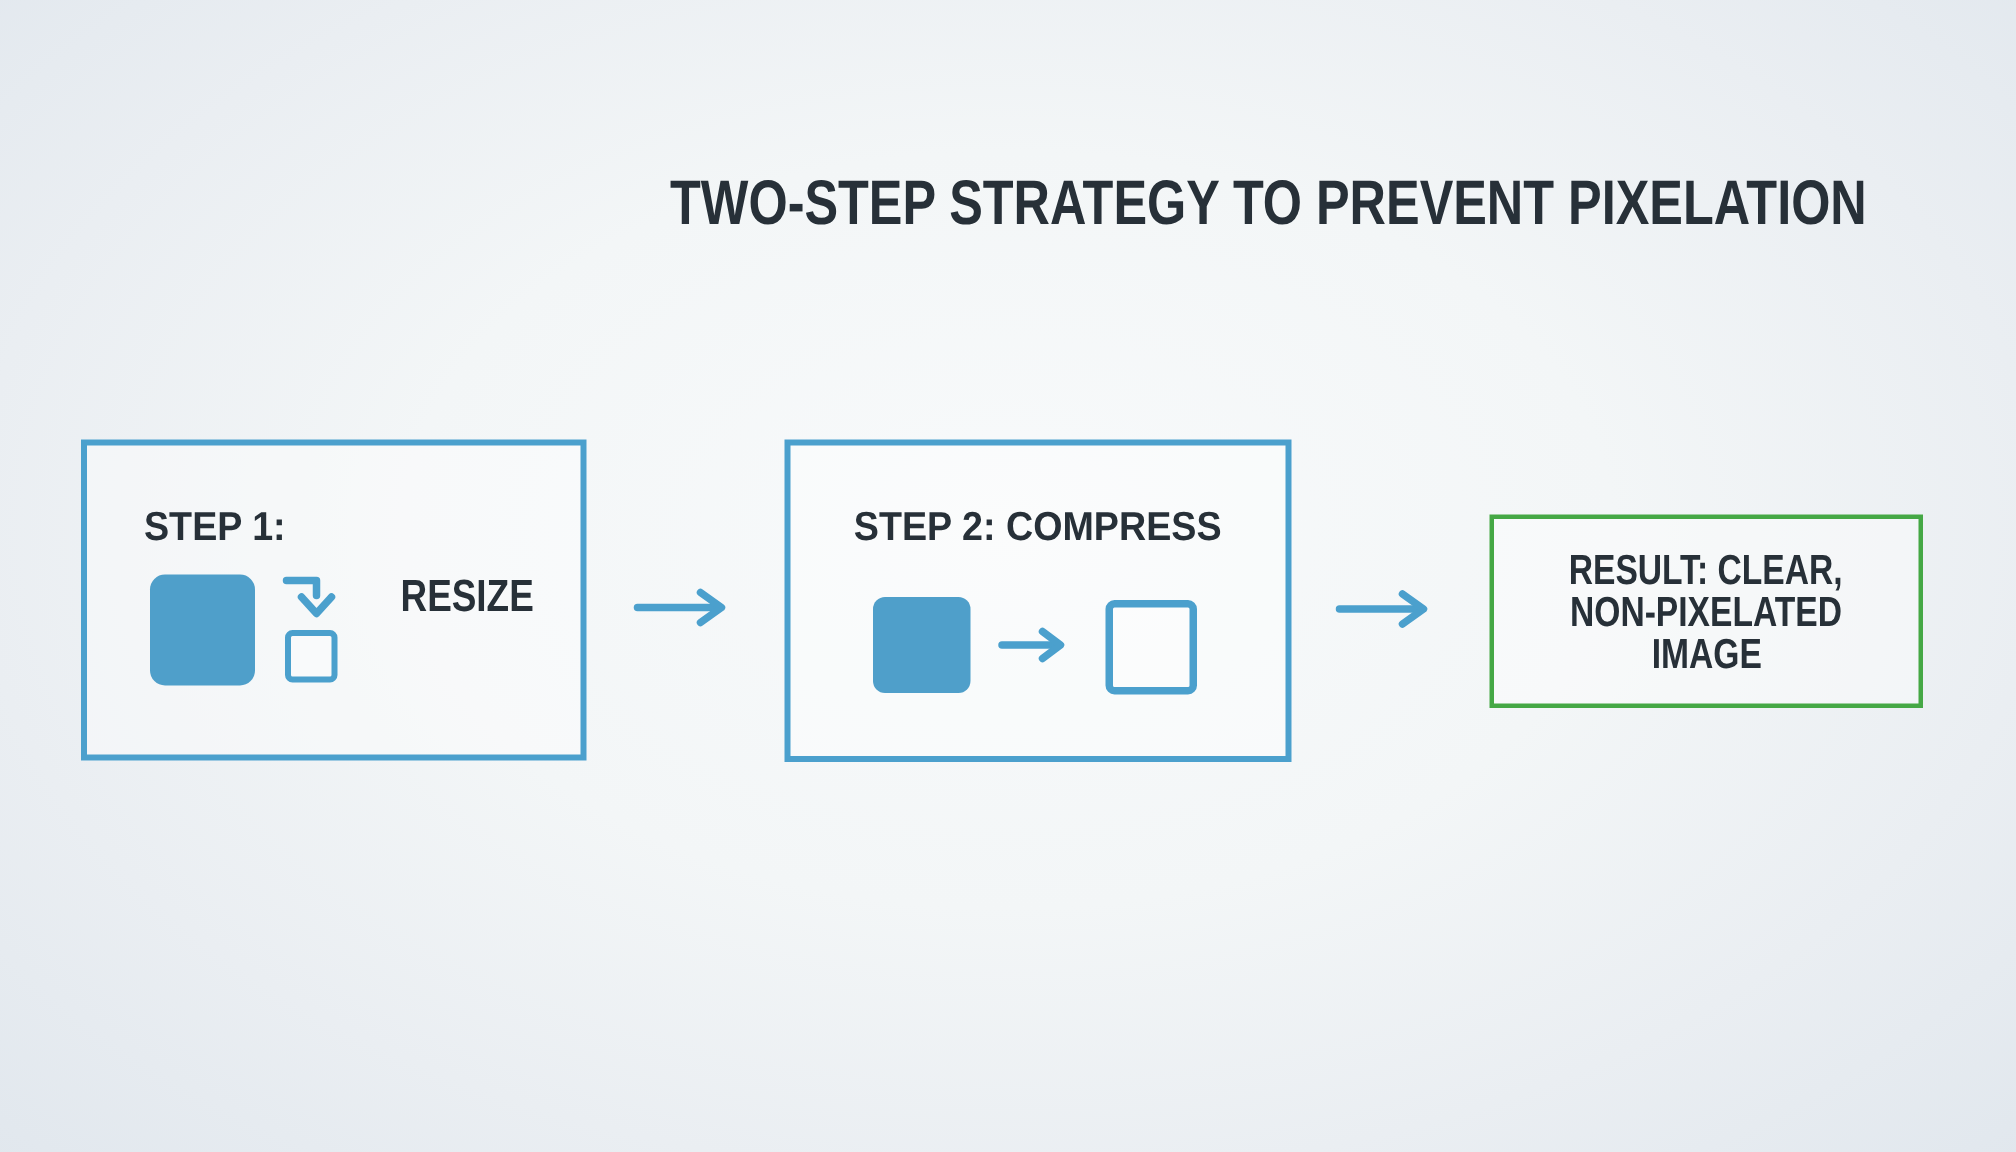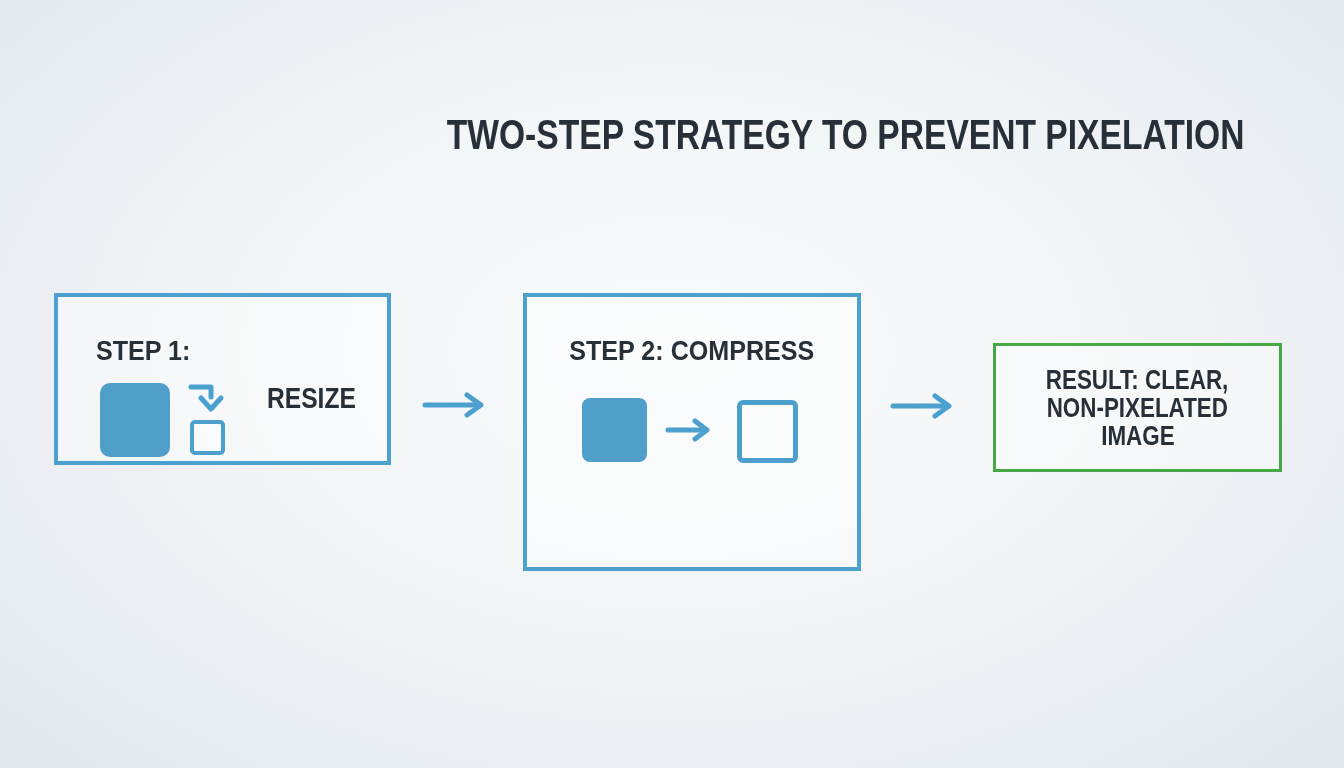--- a/index.html
+++ b/index.html
@@ -27,22 +27,22 @@
     transform: scaleX(0.80);
     transform-origin: center top;
     white-space: nowrap;
   }
 
   .step-box {
     position: absolute;
     border: 4px solid var(--accent_blue, #4BA0CD);
     background: rgba(255,255,255,0.40);
   }
-  #box1 { left: 54px; top: 293px; width: 337px; height: 172px; }
-  #box2 { left: 523px; top: 293px; width: 338px; height: 278px; }
+  #box1 { left: 54px; top: 293px; width: 337px; height: 214px; }
+  #box2 { left: 523px; top: 293px; width: 338px; height: 215px; }
 
   .step-label {
     position: absolute;
     font-weight: bold; font-size: 27px; line-height: 27px;
     color: var(--text_dark, #273038);
     white-space: nowrap;
   }
   #box1 .step-label { left: 38px; top: 41px; transform: scaleX(0.93); transform-origin: left top; }
   #box2 .step-label { left: 0; top: 41px; width: 100%; text-align: center; }
   #box2 .step-label span { display: inline-block; transform: scaleX(0.93); transform-origin: center top; white-space: nowrap; }

